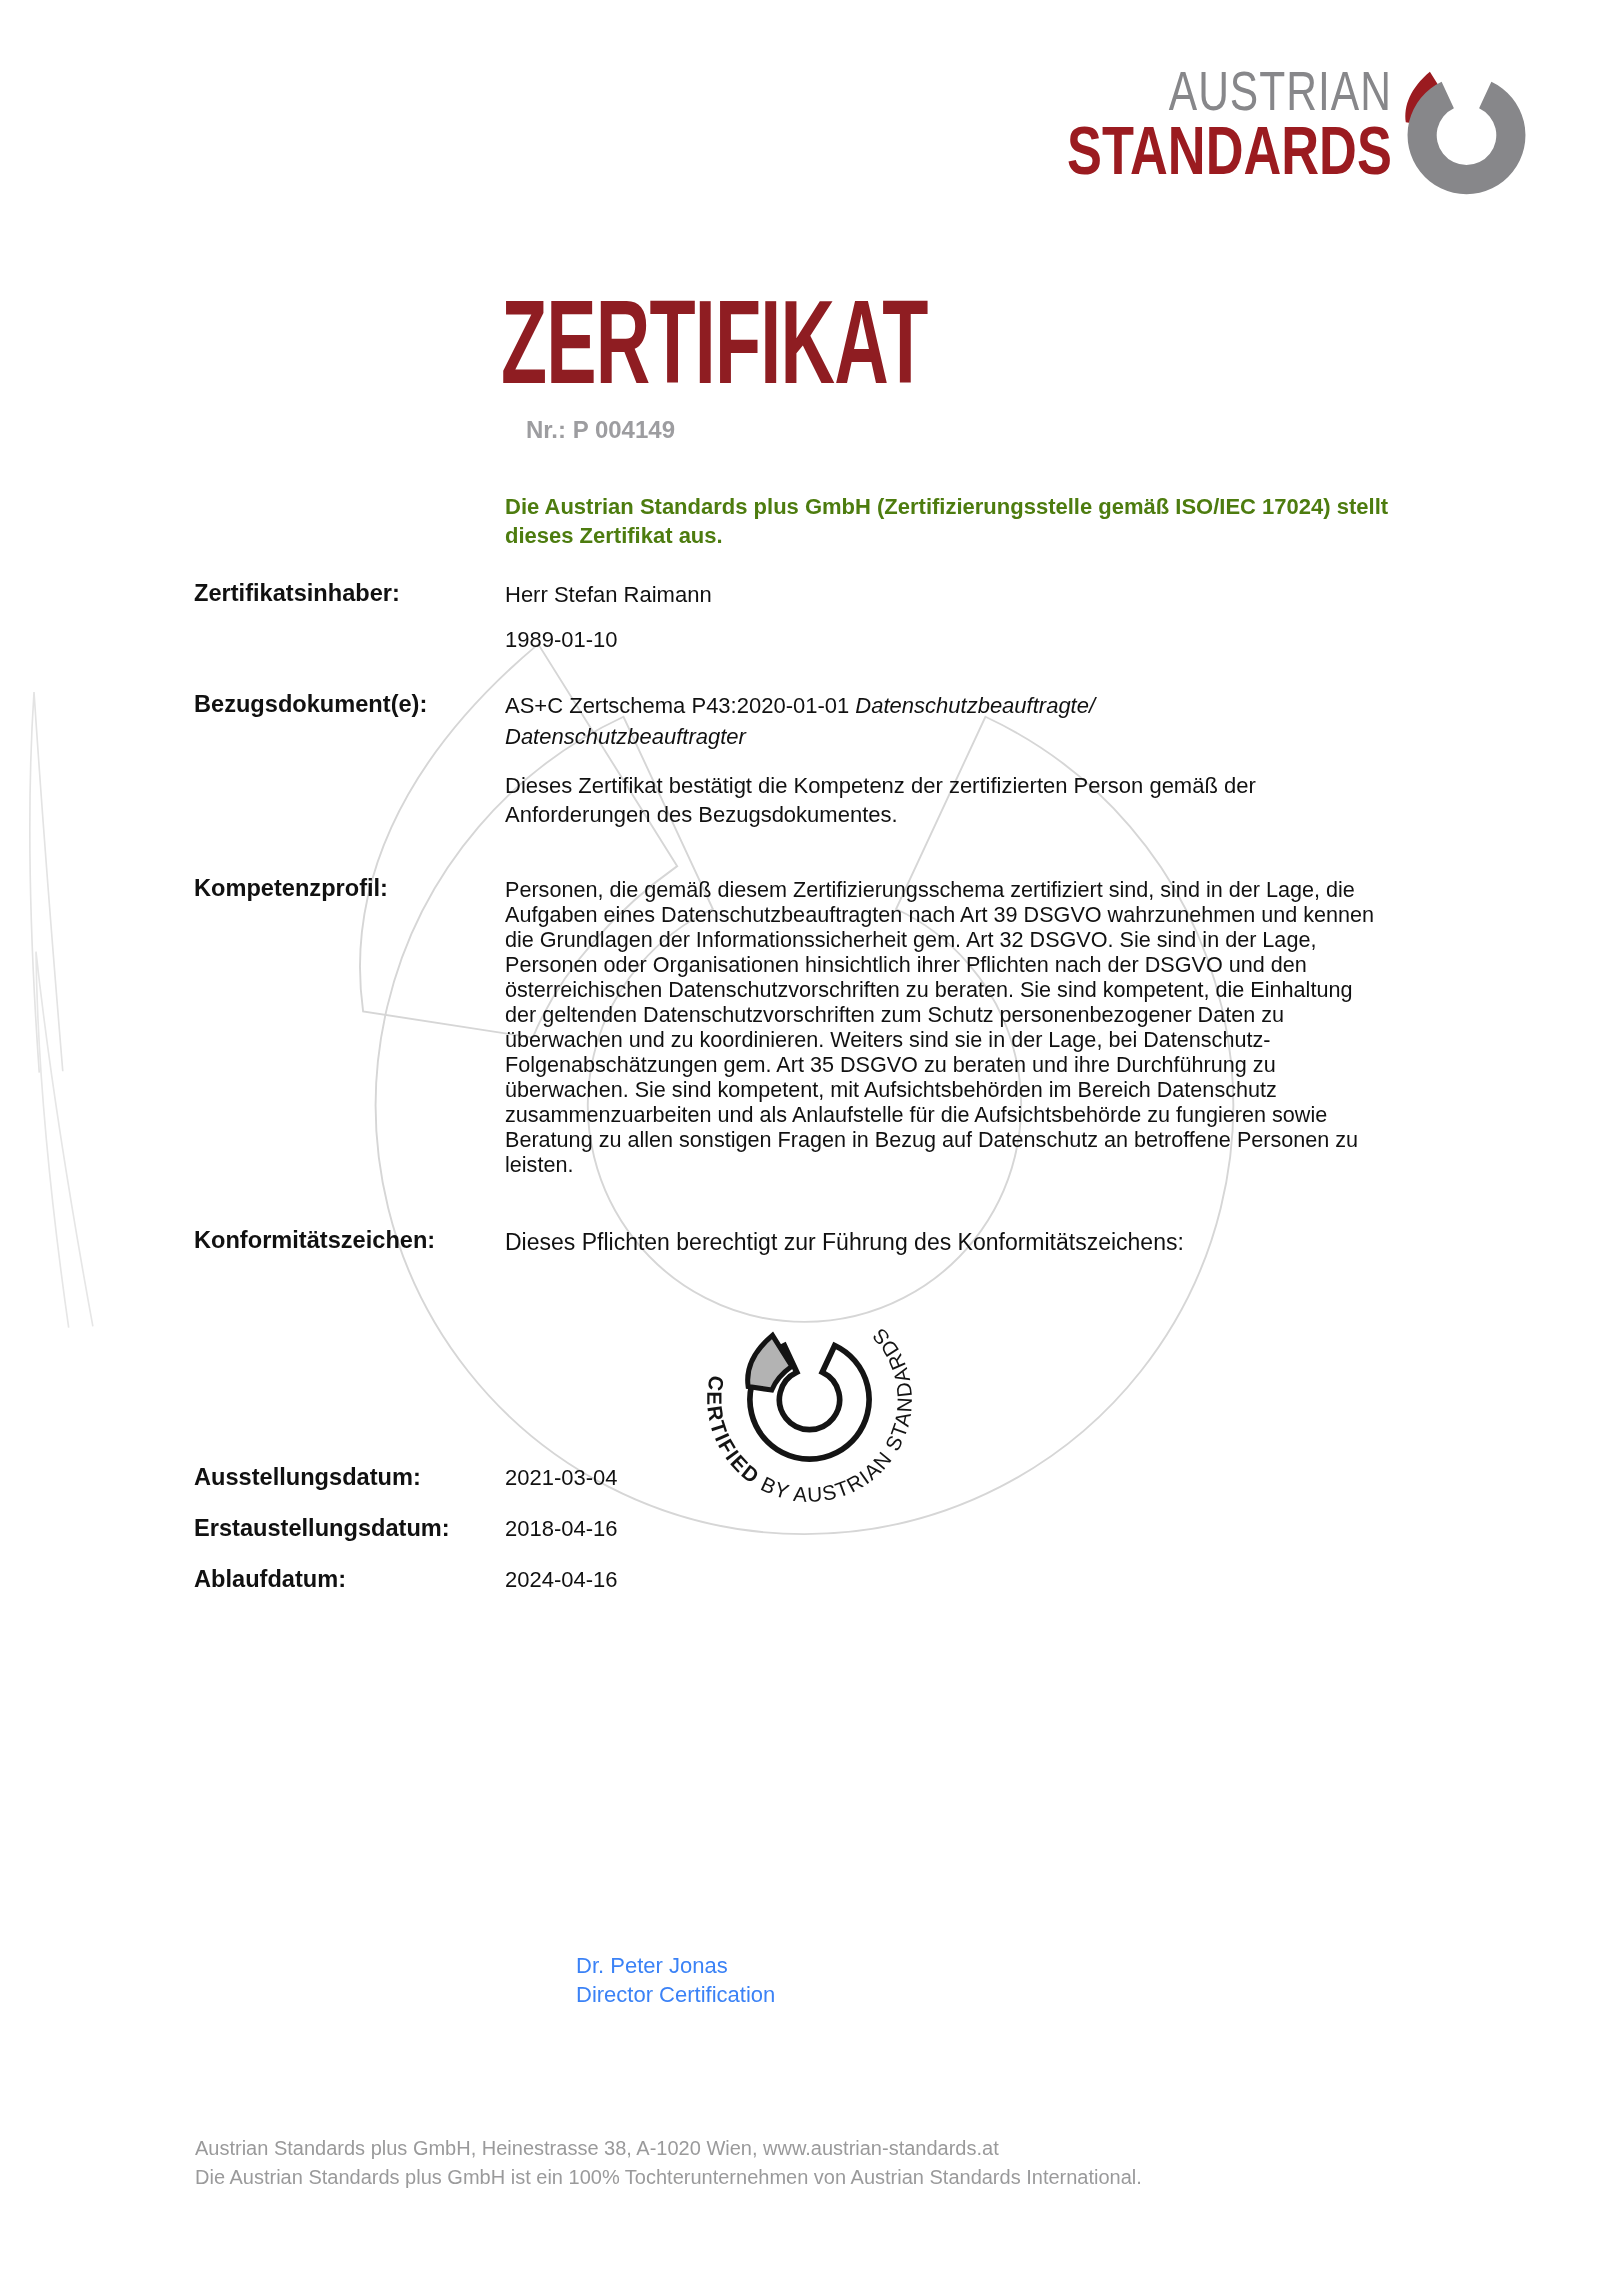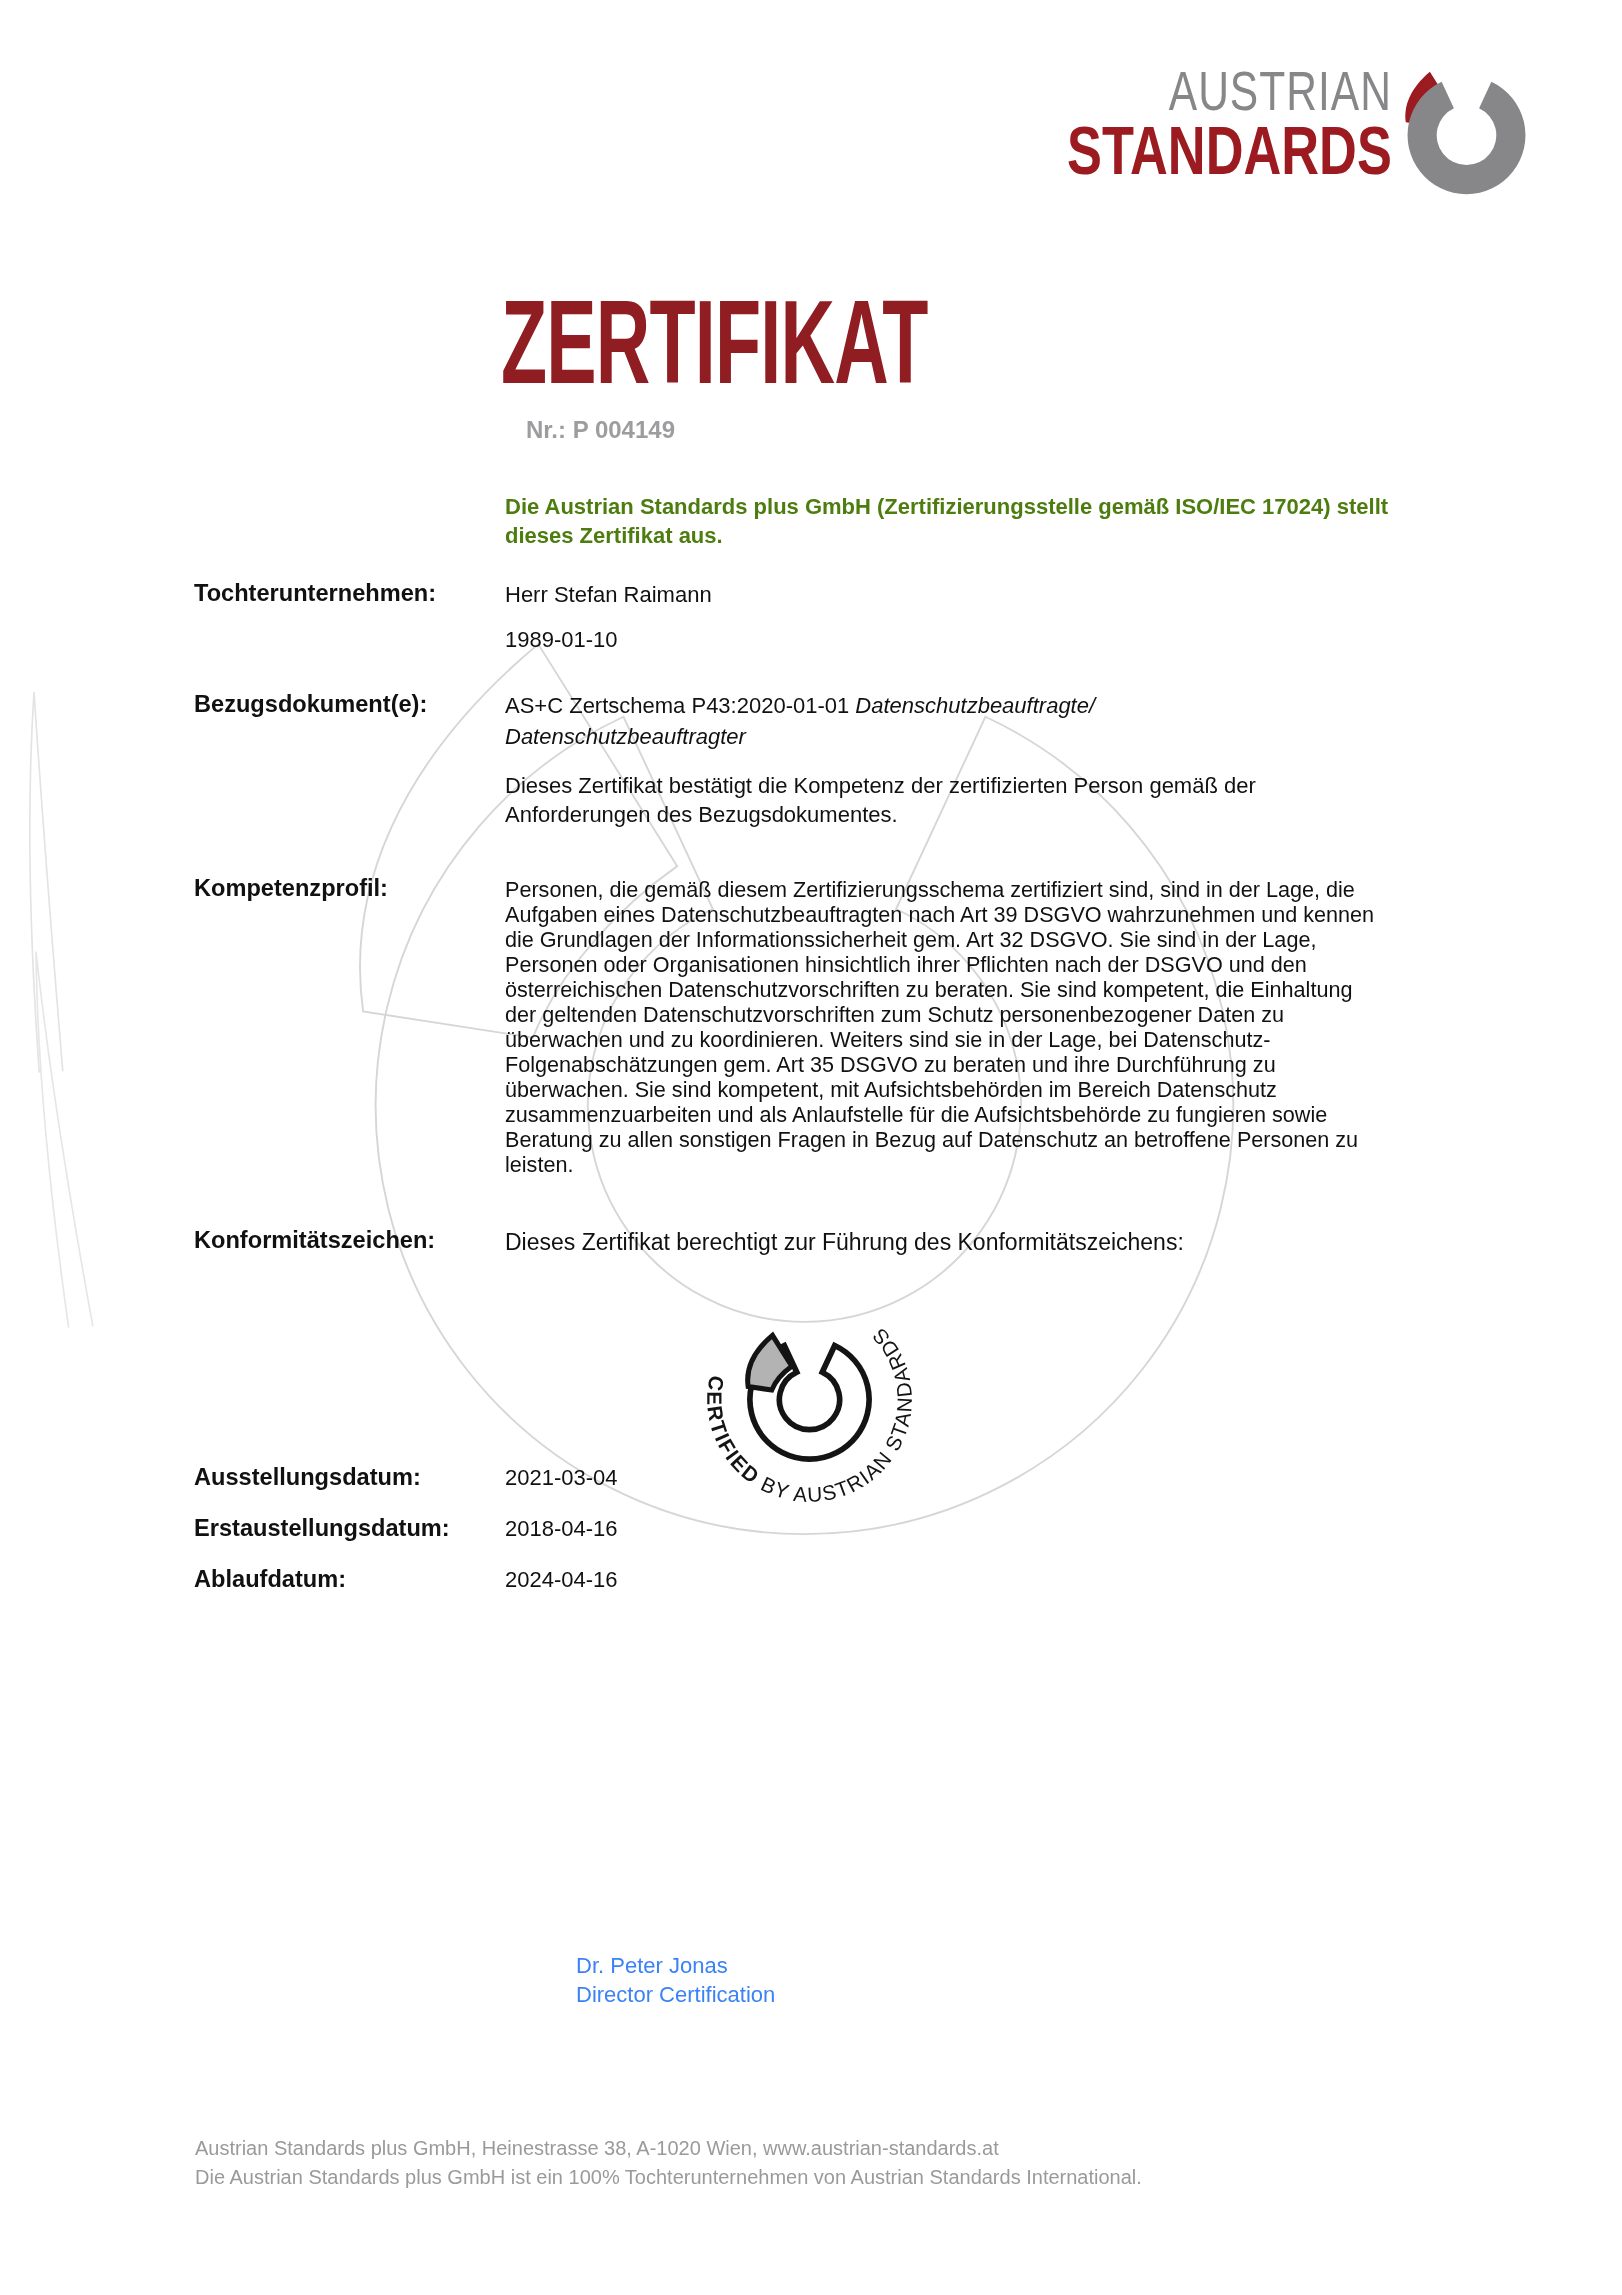--- a/index.html
+++ b/index.html
@@ -63,34 +63,34 @@
   </div>
   <svg class="brand-mark" width="139" height="143" viewBox="88 82 224 224">
     <use href="#as-wedge" fill="#9b1b20"></use>
     <use href="#as-ring" fill="#87878a"></use>
   </svg>
 
   <div class="title">ZERTIFIKAT</div>
   <div class="cert-no">Nr.: P 004149</div>
   <p class="intro">Die Austrian Standards plus GmbH (Zertifizierungsstelle gemäß ISO/IEC 17024) stellt dieses Zertifikat aus.</p>
 
-  <div class="abs lbl" style="left:194px;top:580px">Tochterunternehmen:</div>
+  <div class="abs lbl" style="left:194px;top:580px">Zertifikatsinhaber:</div>
   <div class="abs val" style="left:505px;top:582px">Herr Stefan Raimann</div>
   <div class="abs val" style="left:505px;top:627px">1989-01-10</div>
 
   <div class="abs lbl" style="left:194px;top:691px">Bezugsdokument(e):</div>
   <div class="abs val" style="left:505px;top:693px;white-space:nowrap"><span>AS+C Zertschema P43:2020-01-01 </span><span class="italic">Datenschutzbeauftragte/</span></div>
   <div class="abs val italic" style="left:505px;top:724px">Datenschutzbeauftragter</div>
   <p class="abs para" style="left:505px;top:771px;width:883px;margin:0">Dieses Zertifikat bestätigt die Kompetenz der zertifizierten Person gemäß der Anforderungen des Bezugsdokumentes.</p>
 
   <div class="abs lbl" style="left:194px;top:875px">Kompetenzprofil:</div>
   <p class="abs comp-text" style="left:505px;top:877px;width:873px;margin:0">Personen, die gemäß diesem Zertifizierungsschema zertifiziert sind, sind in der Lage, die Aufgaben eines Datenschutzbeauftragten nach Art 39 DSGVO wahrzunehmen und kennen die Grundlagen der Informationssicherheit gem. Art 32 DSGVO. Sie sind in der Lage, Personen oder Organisationen hinsichtlich ihrer Pflichten nach der DSGVO und den österreichischen Datenschutzvorschriften zu beraten. Sie sind kompetent, die Einhaltung der geltenden Datenschutzvorschriften zum Schutz personenbezogener Daten zu überwachen und zu koordinieren. Weiters sind sie in der Lage, bei Datenschutz-Folgenabschätzungen gem. Art 35 DSGVO zu beraten und ihre Durchführung zu überwachen. Sie sind kompetent, mit Aufsichtsbehörden im Bereich Datenschutz zusammenzuarbeiten und als Anlaufstelle für die Aufsichtsbehörde zu fungieren sowie Beratung zu allen sonstigen Fragen in Bezug auf Datenschutz an betroffene Personen zu leisten.</p>
 
   <div class="abs lbl" style="left:194px;top:1227px">Konformitätszeichen:</div>
-  <div class="abs val" style="left:505px;top:1229px;font-size:23px">Dieses Zertifikat berechtigt zur Führung des Konformitätszeichens:</div>
+  <div class="abs val" style="left:505px;top:1229px;font-size:23px">Dieses Pflichten berechtigt zur Führung des Konformitätszeichens:</div>
 
   <svg class="seal-svg" width="251" height="251" viewBox="0 0 400 400">
     <g transform="rotate(14 200 200)">
       <path id="sealTextPath" d="M37,200 A163,163 0 0 0 363,200 A163,163 0 0 0 37,200" fill="none"></path>
       <text class="seal-text" font-size="33" letter-spacing="2" fill="#141414" xml:space="preserve" style="white-space:pre">
         <textPath href="#sealTextPath"><tspan font-weight="bold" letter-spacing="3">CERTIFIED</tspan><tspan> BY AUSTRIAN STANDARDS</tspan></textPath>
       </text>
     </g>
     <use href="#as-ring" fill="#ffffff" stroke="#141414" stroke-width="9"></use>
     <use href="#as-wedge" fill="#b3b3b3" stroke="#141414" stroke-width="8"></use>

